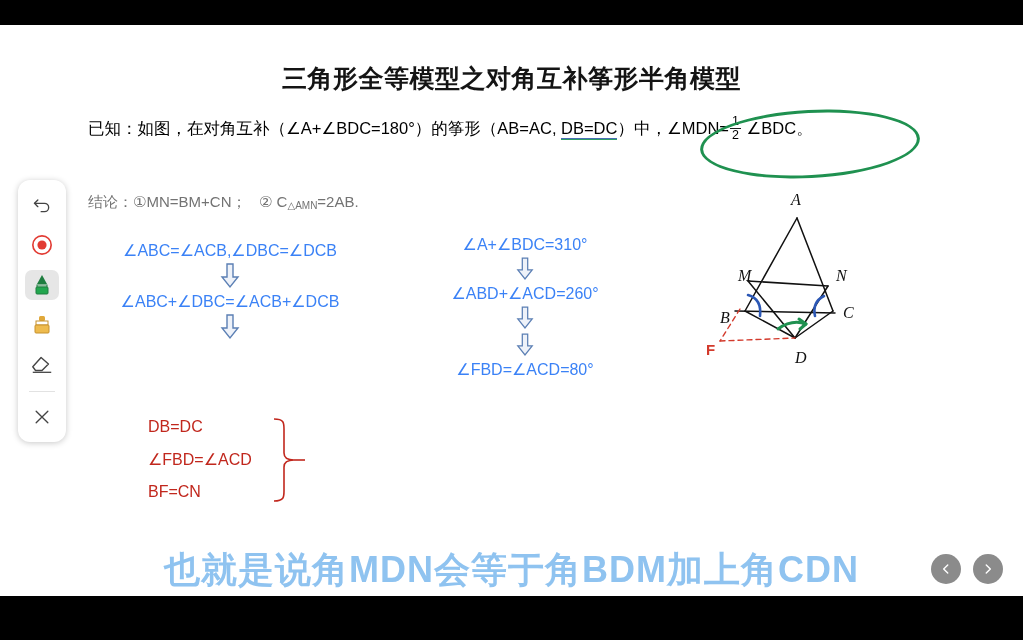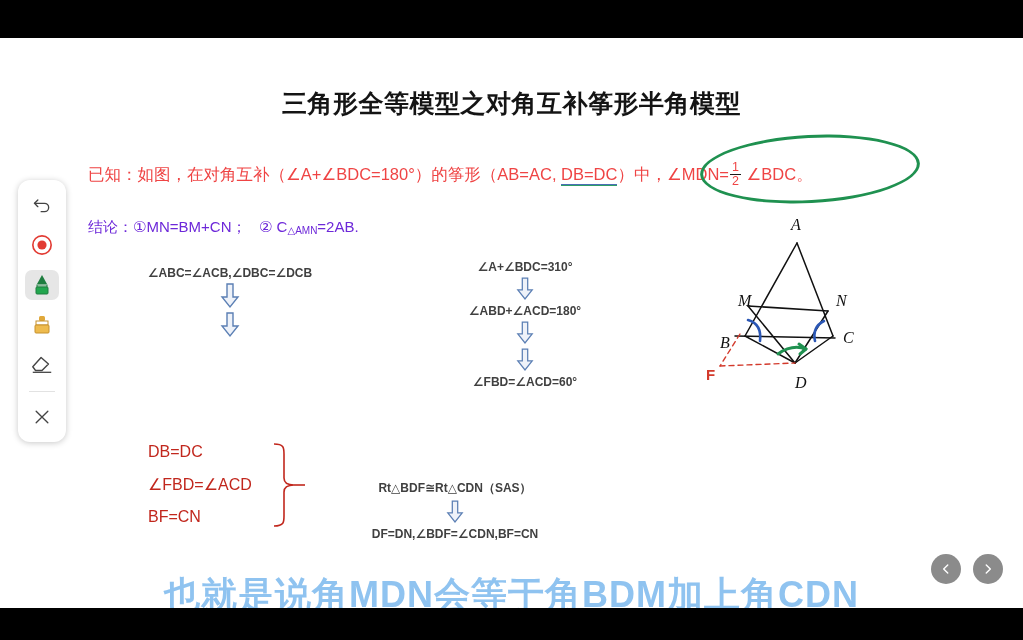--- a/index.html
+++ b/index.html
@@ -5,48 +5,48 @@
   html,body{margin:0;padding:0;background:#000;}
   body{width:1023px;height:640px;position:relative;overflow:hidden;
        font-family:"Liberation Sans","DejaVu Sans",sans-serif;}
 
   
   .bar{position:absolute;left:0;width:1023px;background:#000;z-index:40;}
   .bar.top{top:0;height:25px;}
   .bar.bottom{top:608px;height:32px;}
 
   
-  #slide{position:absolute;left:0;top:38px;width:1023px;height:583px;background:#fff;overflow:hidden;}
+  #slide{position:absolute;left:0;top:13px;width:1023px;height:583px;background:#fff;overflow:hidden;}
 
   
   #title{position:absolute;left:0;top:49px;width:1023px;text-align:center;
           font-size:25px;font-weight:bold;color:#141414;letter-spacing:.5px;}
 
   
   #given{position:absolute;left:88px;top:103px;width:830px;
-         font-size:16.5px;color:#ef4444;white-space:nowrap;line-height:1.3;margin-top:21px;}
+         font-size:16.5px;color:#000000;white-space:nowrap;line-height:1.3;}
   #given .uline{position:relative;padding-bottom:1px;}
   #given .uline::after{content:"";position:absolute;left:0;right:0;bottom:-2px;height:2px;
         background:linear-gradient(to bottom,#4a6fb5 0 50%,#2e9e68 50% 100%);}
   .frac{display:inline-block;vertical-align:middle;text-align:center;font-size:12.5px;line-height:1.05;
         margin:0 1px;position:relative;top:-1px;}
   .frac .num{display:block;border-bottom:1.4px solid #1b1b1b;padding:0 2px;}
   .frac .den{display:block;padding:0 2px;}
 
   
   #green-circle{position:absolute;left:700px;top:97px;width:220px;height:68px;
         border:3px solid #1f9150;border-radius:50%/50%;transform:rotate(-3deg);
         box-sizing:border-box;}
 
   
-  #concl{position:absolute;left:88px;top:180px;font-size:15px;color:#6d28d9;white-space:nowrap;}
+  #concl{position:absolute;left:88px;top:180px;font-size:15px;color:#737373;white-space:nowrap;}
   #concl .sub{font-size:10px;vertical-align:-2px;}
 
   
-  .redline{color:#404040;font-size:12px;white-space:nowrap;position:absolute;font-weight:bold;}
+  .redline{color:#3b82f6;font-size:16px;white-space:nowrap;position:absolute;}
   .stack{position:absolute;text-align:center;}
   .stack .redline{position:static;display:block;margin:0 auto;}
   .stack .arrowwrap{display:flex;justify-content:center;margin:3px 0;}
 
   
   #brace-block{position:absolute;left:148px;top:405px;}
   #brace-block .bl{color:#c1271d;font-size:16px;white-space:nowrap;margin-bottom:14px;}
   #brace{position:absolute;left:272px;top:404px;width:34px;height:86px;}
 
   
@@ -94,69 +94,61 @@
     <span>结论：</span><span>①MN=BM+CN；</span>&nbsp;&nbsp;&nbsp;<span>② C</span><span class="sub">△AMN</span><span>=2AB.</span>
   </div>
 
   <div class="stack" style="left:80px;top:228px;width:300px;">
     <span class="redline">∠ABC=∠ACB,∠DBC=∠DCB</span>
     <div class="arrowwrap">
       <svg width="20" height="26" viewBox="0 0 20 26">
           <path d="M7 1 H13 V14 H18 L10 24 L2 14 H7 Z" fill="#eef2f9" stroke="#5b7fb4" stroke-width="1.4"></path>
         </svg>
     </div>
+    <span class="redline">∠ABC+∠DBC=∠ACB+∠DCB</span>
     <div class="arrowwrap">
       <svg width="20" height="26" viewBox="0 0 20 26">
           <path d="M7 1 H13 V14 H18 L10 24 L2 14 H7 Z" fill="#eef2f9" stroke="#5b7fb4" stroke-width="1.4"></path>
         </svg>
     </div>
   </div>
 
   <div class="stack" style="left:405px;top:222px;width:240px;">
     <span class="redline">∠A+∠BDC=310°</span>
     <div class="arrowwrap">
       <svg width="18" height="24" viewBox="0 0 20 26">
           <path d="M7 1 H13 V14 H18 L10 24 L2 14 H7 Z" fill="#eef2f9" stroke="#5b7fb4" stroke-width="1.4"></path>
         </svg>
     </div>
-    <span class="redline">∠ABD+∠ACD=180°</span>
+    <span class="redline">∠ABD+∠ACD=260°</span>
     <div class="arrowwrap">
       <svg width="18" height="24" viewBox="0 0 20 26">
           <path d="M7 1 H13 V14 H18 L10 24 L2 14 H7 Z" fill="#eef2f9" stroke="#5b7fb4" stroke-width="1.4"></path>
         </svg>
     </div>
     <div class="arrowwrap">
       <svg width="18" height="24" viewBox="0 0 20 26">
           <path d="M7 1 H13 V14 H18 L10 24 L2 14 H7 Z" fill="#eef2f9" stroke="#5b7fb4" stroke-width="1.4"></path>
         </svg>
     </div>
-    <span class="redline">∠FBD=∠ACD=60°</span>
+    <span class="redline">∠FBD=∠ACD=80°</span>
   </div>
 
   <div id="brace-block">
     <div class="bl">DB=DC</div>
     <div class="bl">∠FBD=∠ACD</div>
     <div class="bl">BF=CN</div>
   </div>
   <div id="brace">
     <svg width="34" height="86" viewBox="0 0 34 86">
       <path d="M2 2 C12 2 12 6 12 12 L12 36 C12 41 16 43 22 43 C16 43 12 45 12 50 L12 74 C12 80 12 84 2 84" fill="none" stroke="#c1271d" stroke-width="1.6"></path>
       <path d="M22 43 H33" fill="none" stroke="#c1271d" stroke-width="1.6"></path>
     </svg>
   </div>
 
-  <div class="stack" style="left:310px;top:442px;width:290px;">
-    <span class="redline">Rt△BDF≅Rt△CDN（SAS）</span>
-    <div class="arrowwrap">
-      <svg width="18" height="24" viewBox="0 0 20 26">
-          <path d="M7 1 H13 V14 H18 L10 24 L2 14 H7 Z" fill="#eef2f9" stroke="#5b7fb4" stroke-width="1.4"></path>
-        </svg>
-    </div>
-    <span class="redline">DF=DN,∠BDF=∠CDN,BF=CN</span>
-  </div>
 
   <div id="figure">
     <svg width="185" height="200" viewBox="0 0 185 200">
 
       <g stroke="#111" stroke-width="1.5" fill="none" stroke-linecap="round">
         <path d="M97 35 L45 128"></path>
         <path d="M97 35 L133 128"></path>
         <path d="M45 128 L95 155"></path>
         <path d="M133 128 L95 155"></path>
         <path d="M48 98 L128 103"></path>

